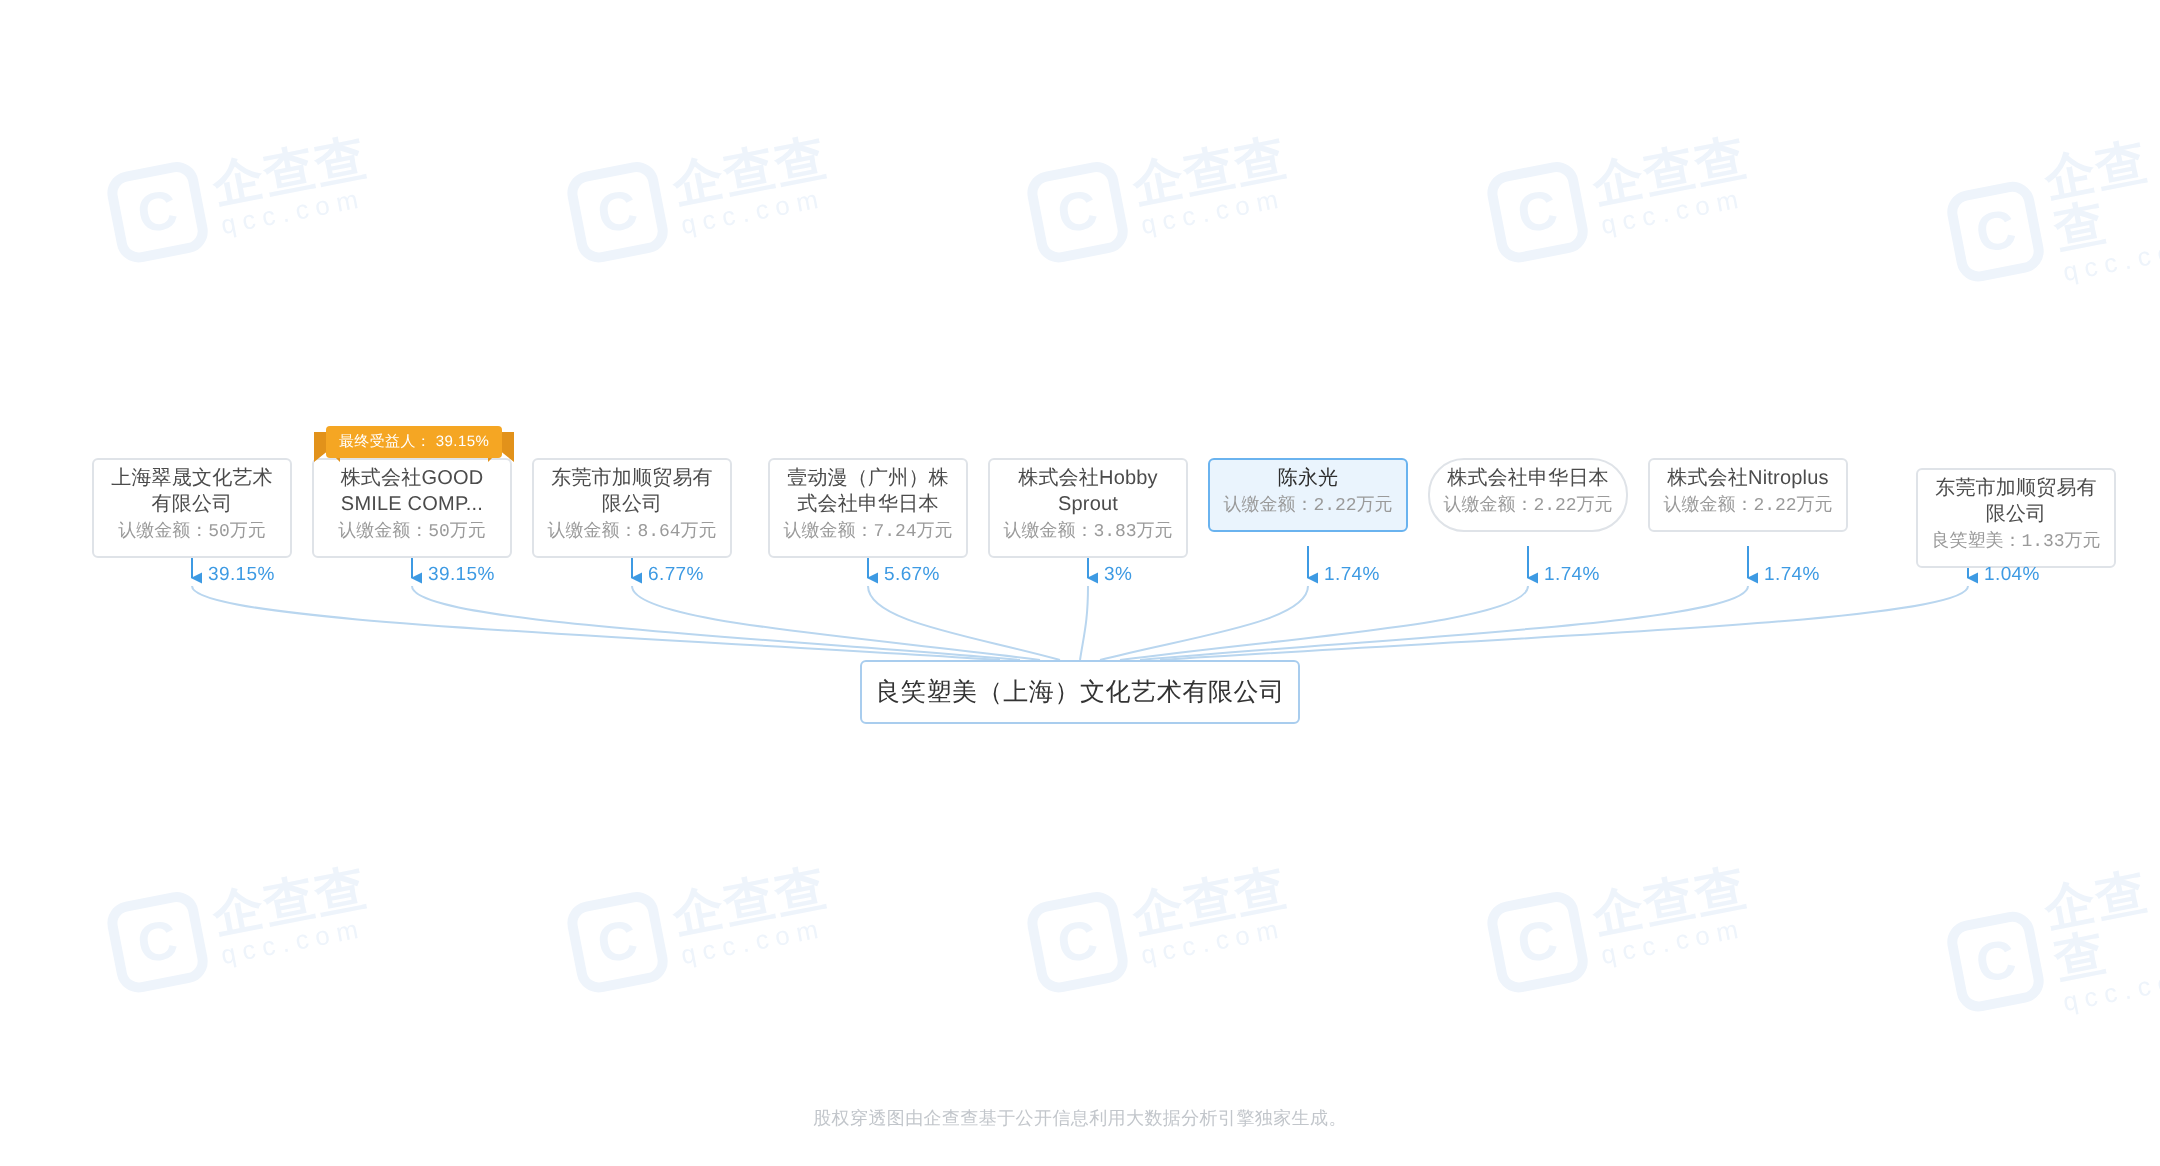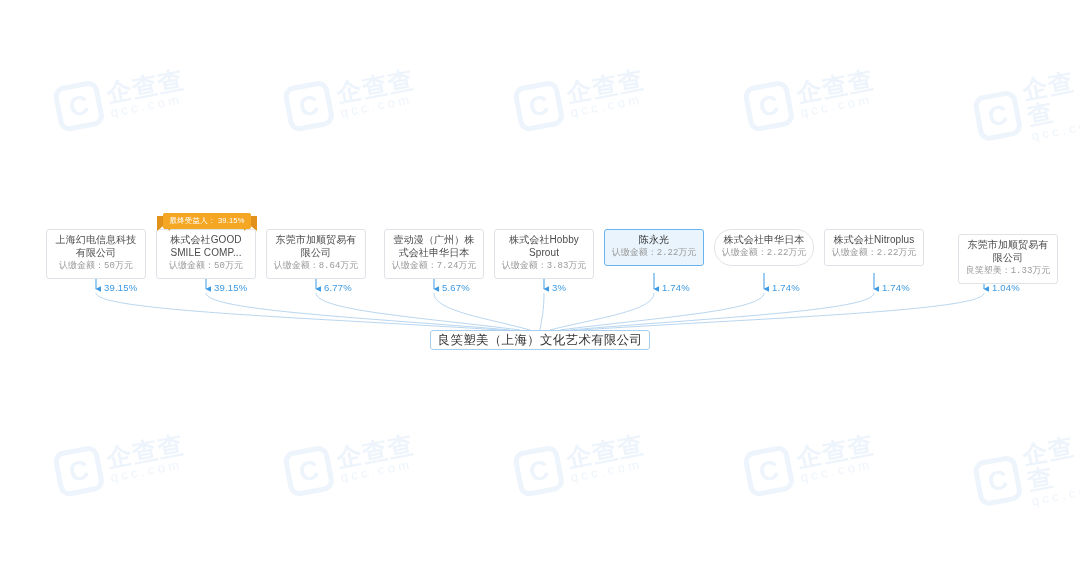--- a/index.html
+++ b/index.html
@@ -133,21 +133,21 @@
     white-space: nowrap;
     letter-spacing: 0.2px;
   }
 
   
   .center-node {
     position: absolute;
     left: 430px;
     top: 330px;
     width: 220px;
-    height: 20px;
+    height: 32px;
     background: #ffffff;
     border: 1px solid #a9cdee;
     border-radius: 3px;
     display: flex;
     align-items: center;
     justify-content: center;
     z-index: 3;
   }
   .center-node .cn-txt {
     font-size: 12.5px;
@@ -267,21 +267,21 @@
       <path d="M764,273 L764,289" stroke="#3d9ae3" stroke-width="1" fill="none" marker-end="url(#arw)"></path>
       <path d="M764,293 C764,311 651.8,318 560,330" stroke="#b9d6ef" stroke-width="1" fill="none"></path>
       <path d="M874,273 L874,289" stroke="#3d9ae3" stroke-width="1" fill="none" marker-end="url(#arw)"></path>
       <path d="M874,293 C874,311 706.8,318 570,330" stroke="#b9d6ef" stroke-width="1" fill="none"></path>
       <path d="M984,273 L984,289" stroke="#3d9ae3" stroke-width="1" fill="none" marker-end="url(#arw)"></path>
       <path d="M984,293 C984,311 761.8,318 580,330" stroke="#b9d6ef" stroke-width="1" fill="none"></path>
     </svg>
 
   <div id="nodes">
       <div class="node" style="left: 46px; top: 229px;">
-        <div class="nm">上海幻电信息科技有限公司</div>
+        <div class="nm">上海翠晟文化艺术有限公司</div>
         <div class="amt">认缴金额：50万元</div>
       </div>
       <div class="pct" style="left: 104px; top: 282px;">39.15%</div>
       <div class="node" style="left: 156px; top: 229px;">
         <div class="ribbon">
           <div class="rib-tail l"></div>
           <div class="rib-tail r"></div>
           <div class="rib-body">最终受益人： 39.15%</div>
         </div>
         <div class="nm">株式会社GOOD SMILE COMP...</div>
@@ -322,13 +322,16 @@
         <div class="nm">东莞市加顺贸易有限公司</div>
         <div class="amt">良笑塑美：1.33万元</div>
       </div>
       <div class="pct" style="left: 992px; top: 282px;">1.04%</div>
     </div>
 
   <div class="center-node">
     <span class="cn-txt">良笑塑美（上海）文化艺术有限公司</span>
   </div>
 
+  <div id="footer">
+    <span>股权穿透图由企查查基于公开信息利用大数据分析引擎独家生成。</span>
+  </div>
 </div>
 
 </body></html>

